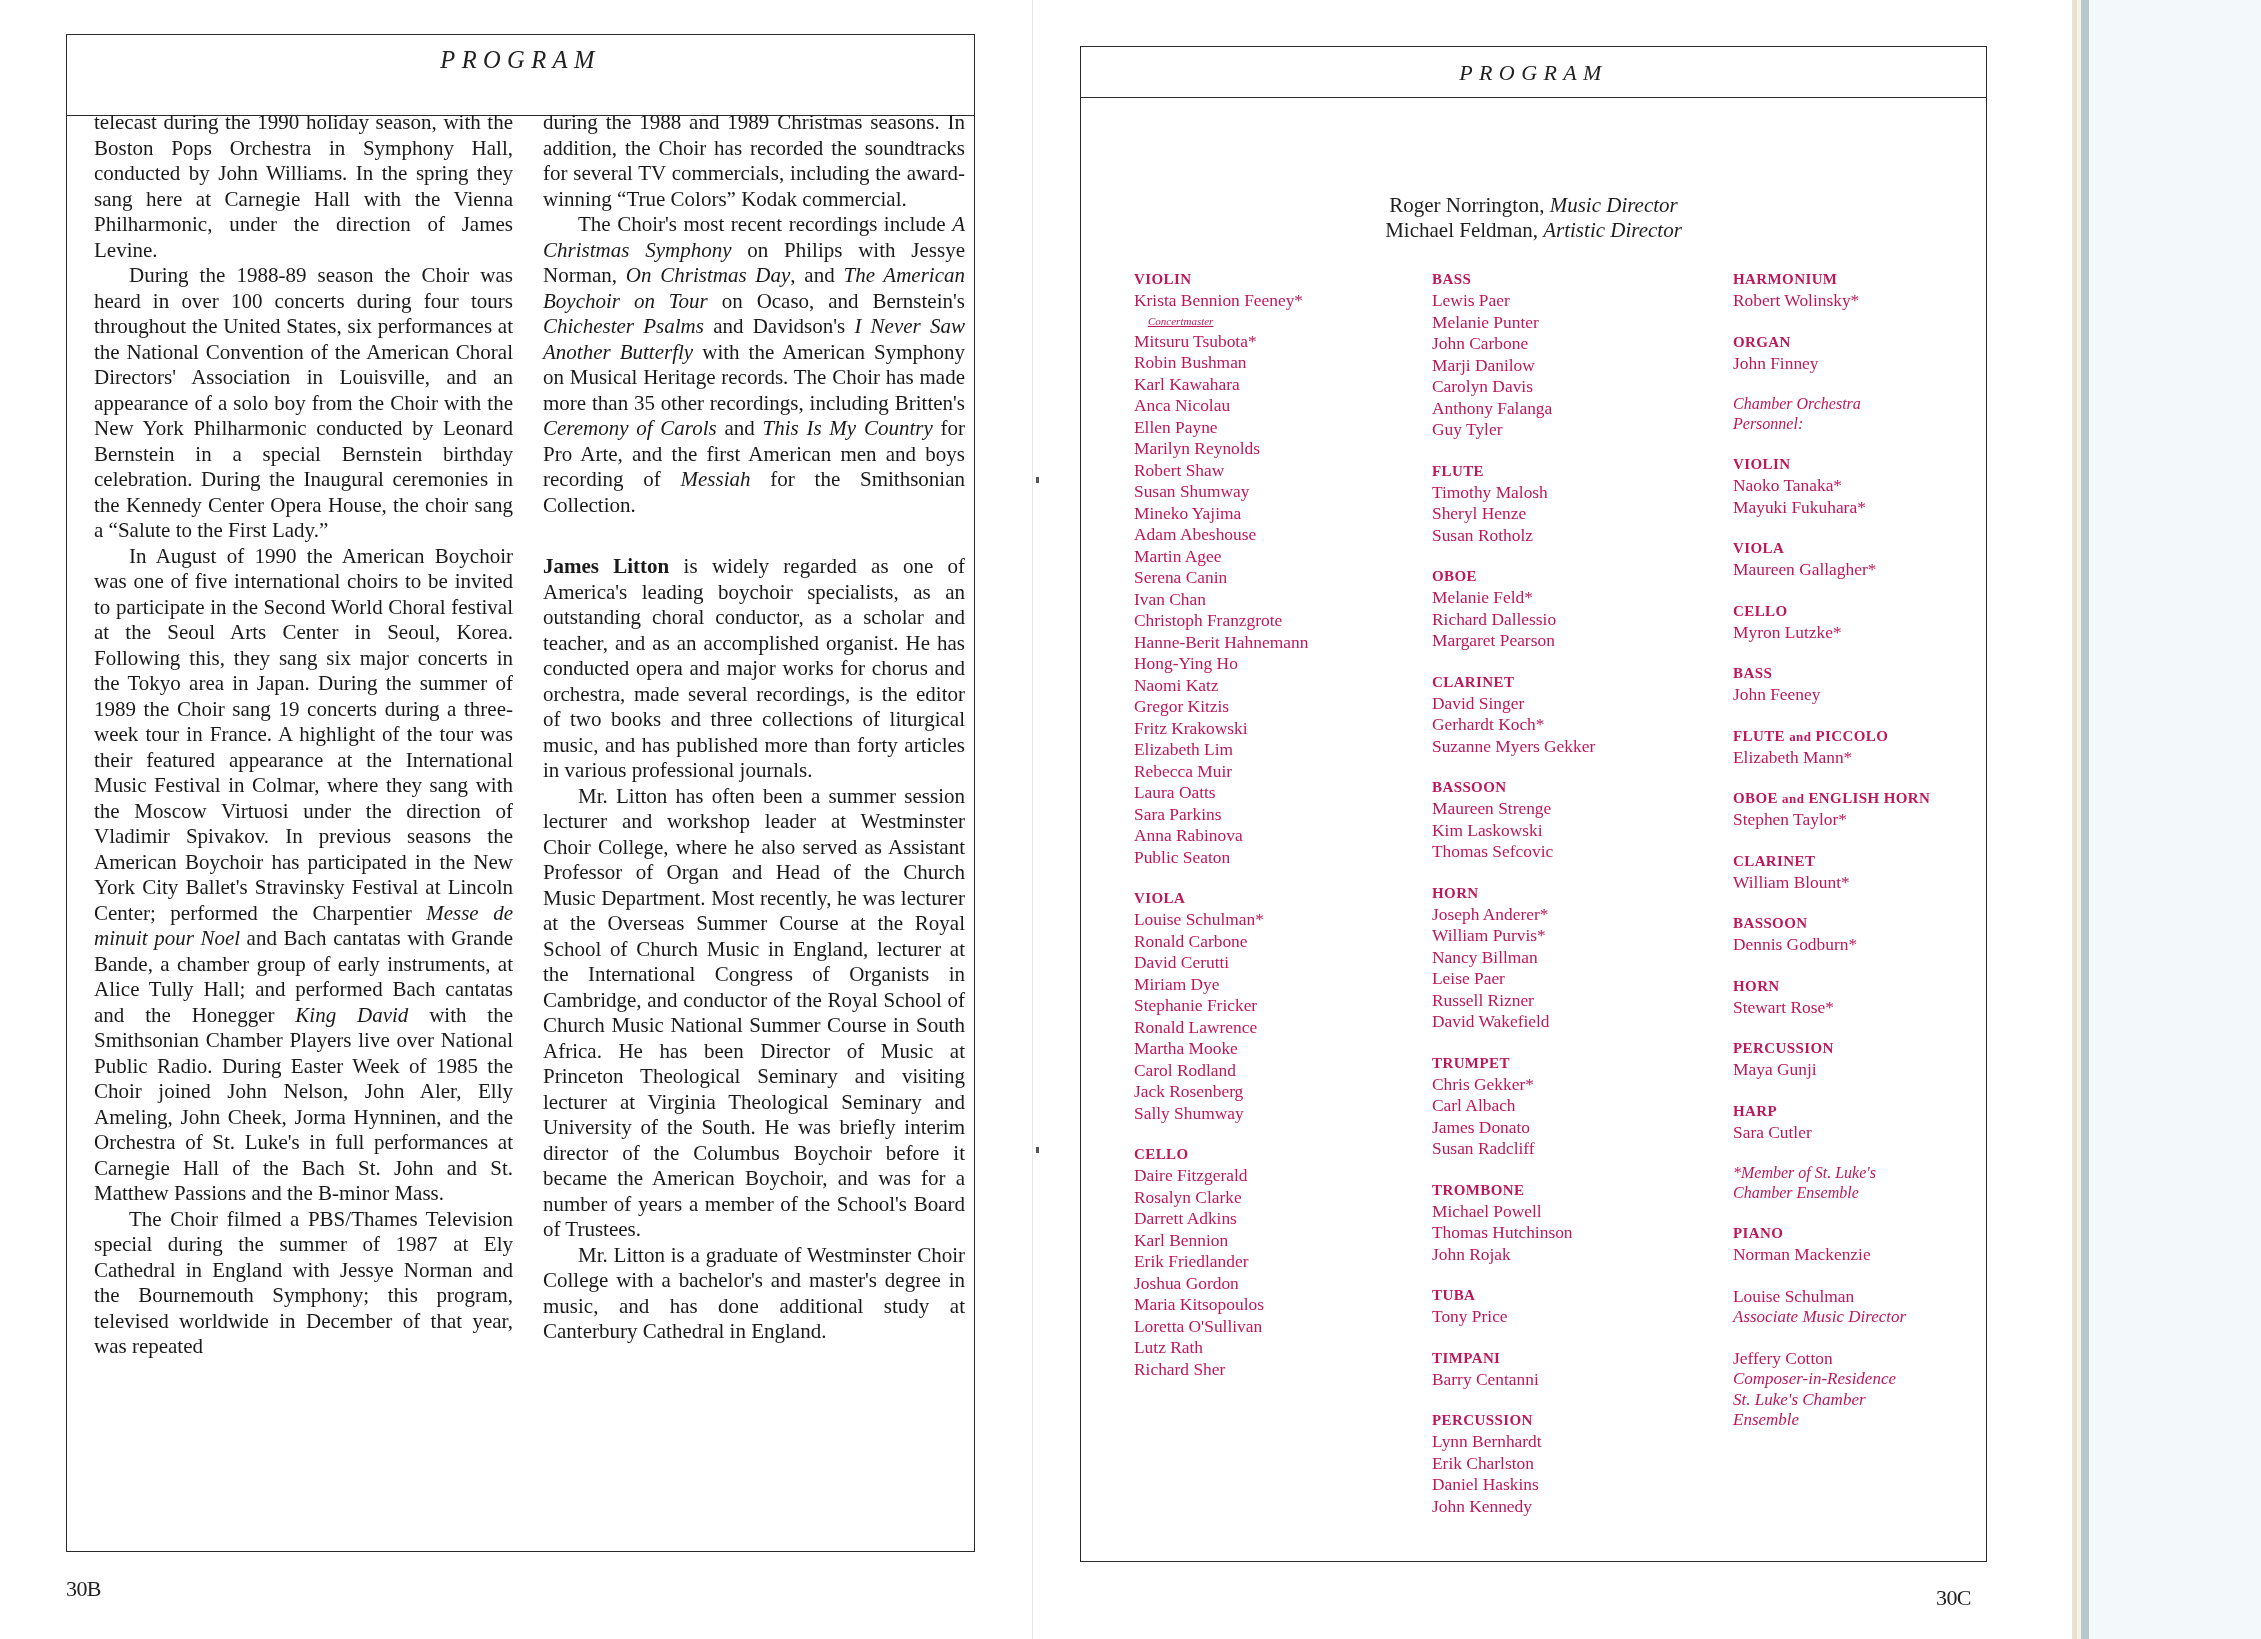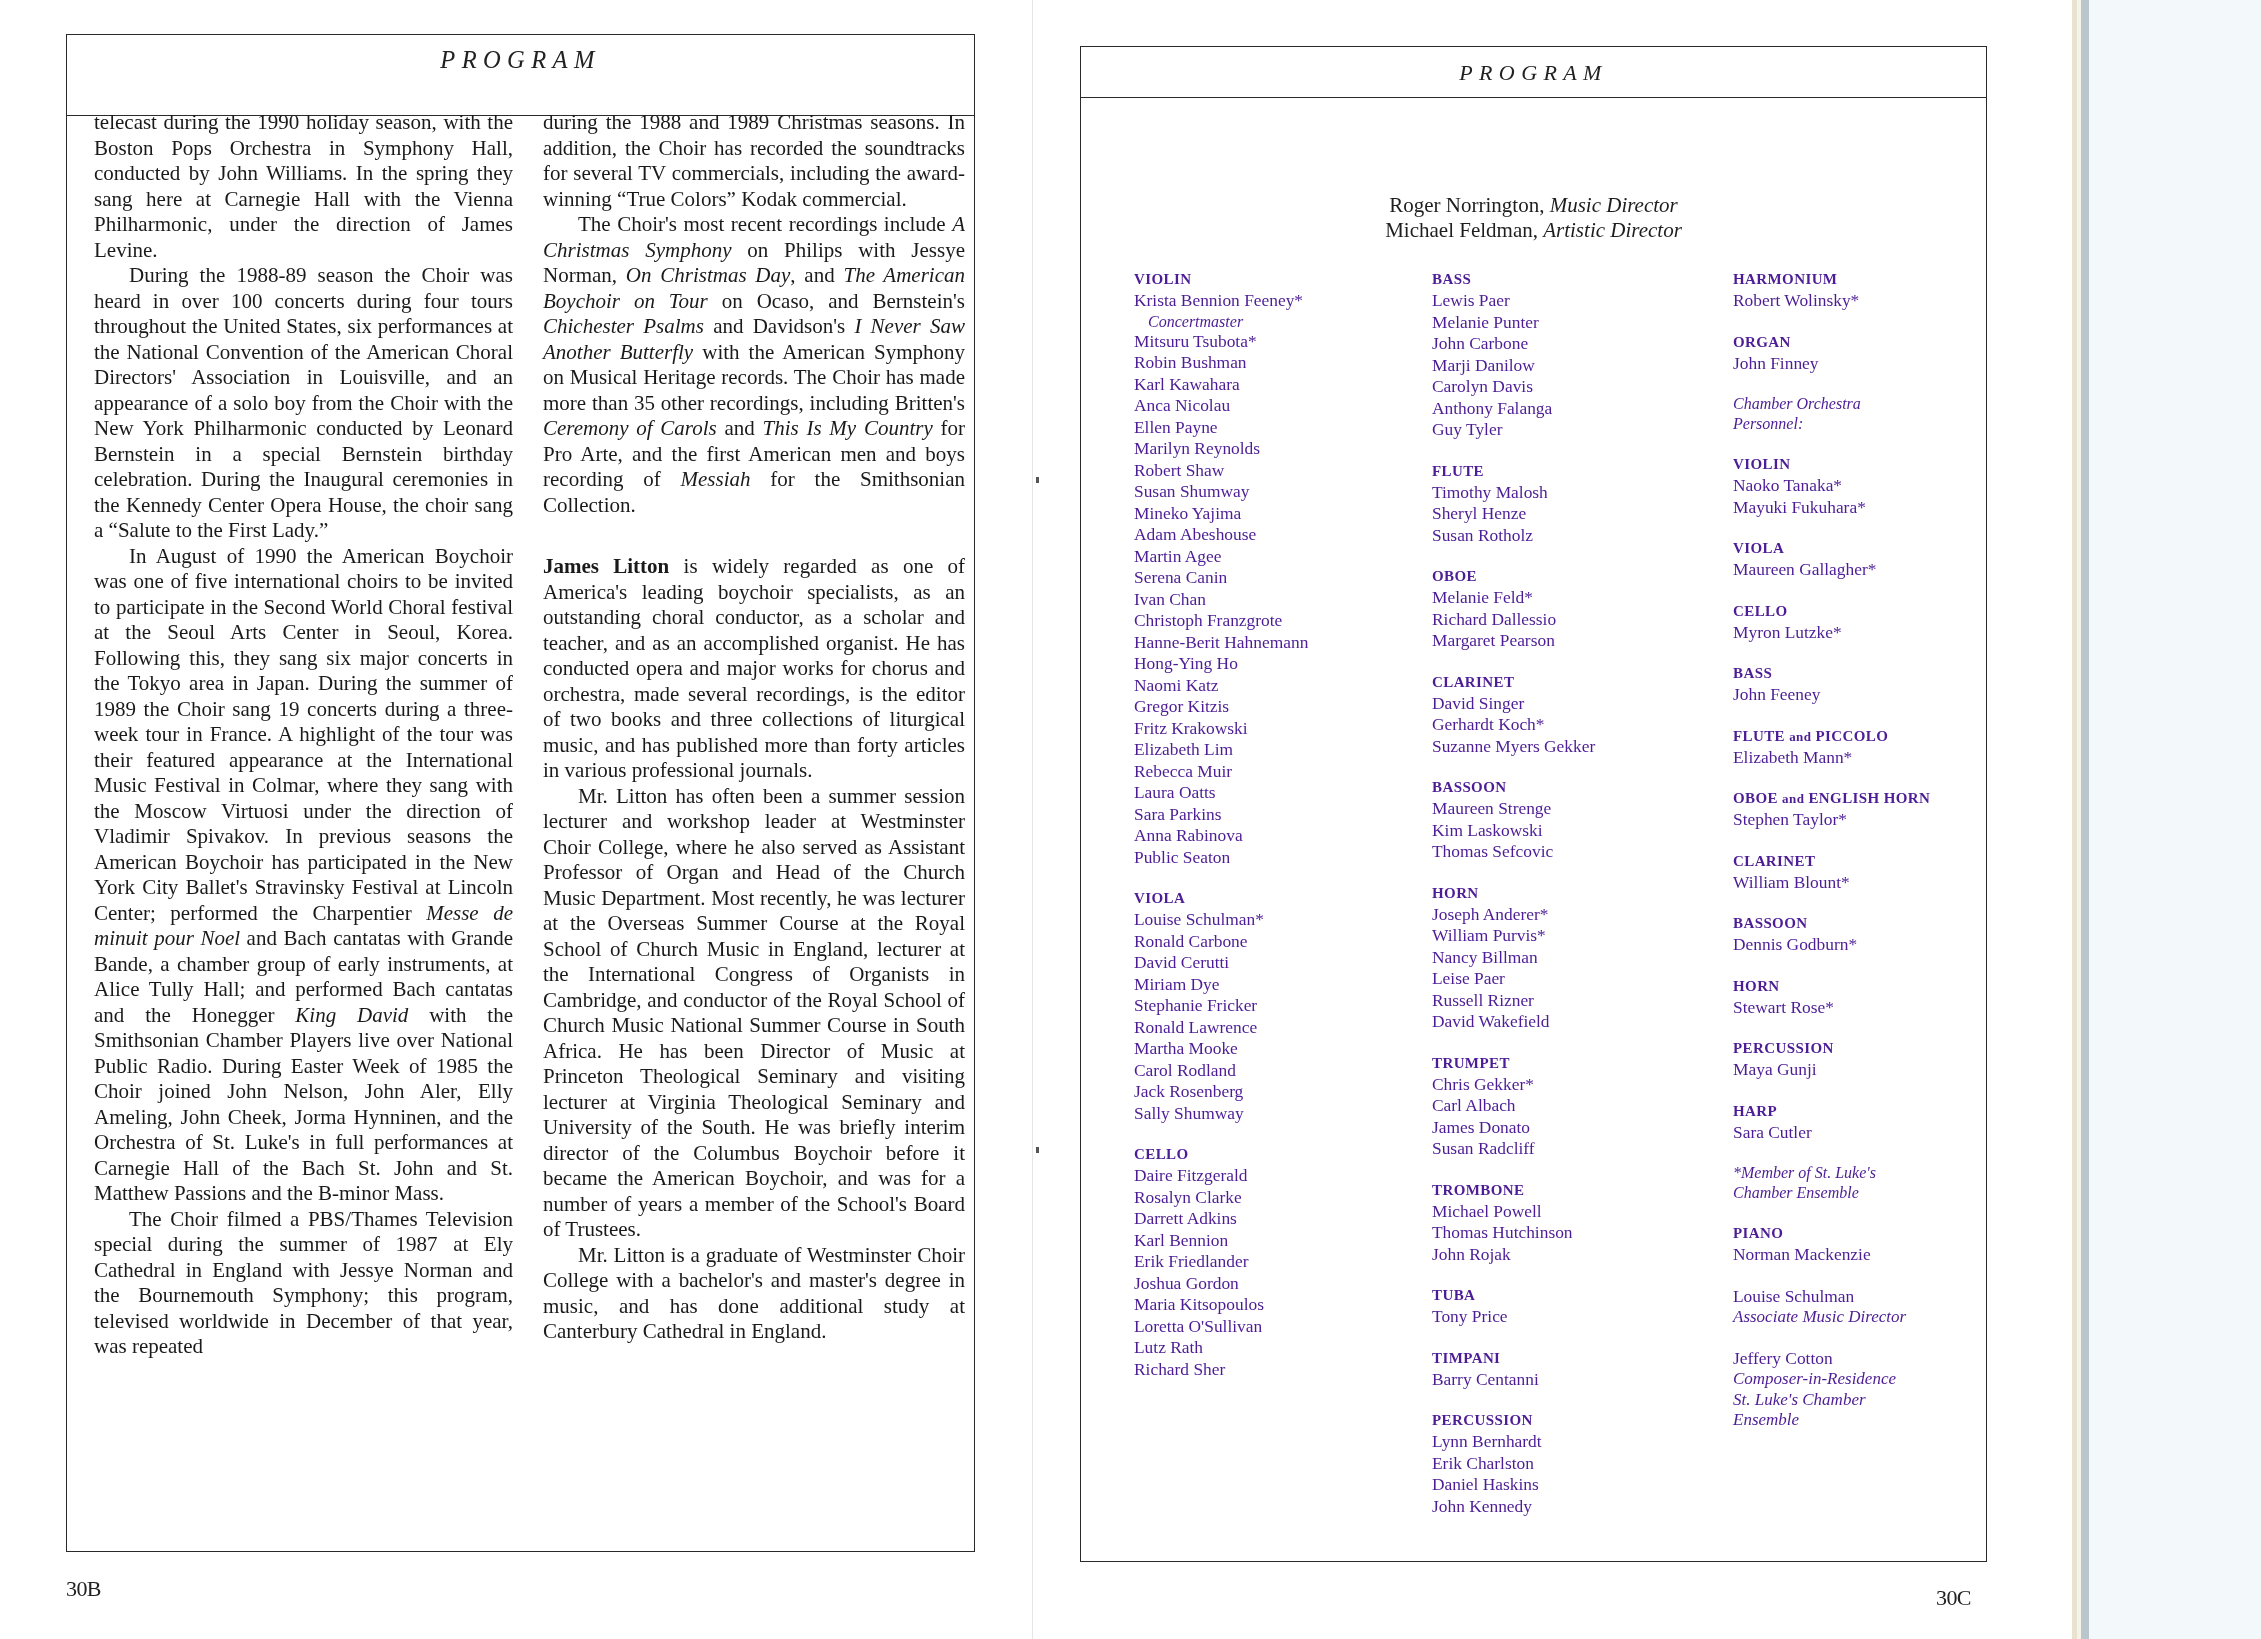--- a/index.html
+++ b/index.html
@@ -38,29 +38,29 @@
   .hdr-right { position: absolute; left: 1080px; top: 46px; width: 907px; height: 52px; border-bottom: 1.3px solid #2a2a2a; }
   .hdr-right .hdr-title { top: 14px; font-size: 22px; }
 
   .orch-title { position: absolute; left: 1080px; width: 907px; top: 153px; text-align: center;
     font-weight: bold; font-size: 20px; letter-spacing: 0.3px; color: #1e1e1e; }
   .dir-line { position: absolute; left: 1080px; width: 907px; text-align: center; font-size: 21px; color: #1e1e1e; }
   .dir-1 { top: 193px; }
   .dir-2 { top: 218px; }
   .dir-line i { font-style: italic; }
 
-  .roster { position: absolute; top: 269px; font-size: 17.4px; line-height: 21.5px; color: #4c1d95; }
+  .roster { position: absolute; top: 269px; font-size: 17.4px; line-height: 21.5px; color: #be185d; }
   .roster-1 { left: 1134px; width: 284px; }
   .roster-2 { left: 1432px; width: 284px; }
   .roster-3 { left: 1733px; width: 251px; }
   .section { margin-bottom: 20px; }
   .sec-head { font-weight: bold; font-size: 15px; letter-spacing: 0.4px; line-height: 21px; text-transform: none; }
   .sec-head .lower { font-size: 13px; }
   .name { white-space: nowrap; }
-  .role { font-style: italic; font-size: 16px; padding-left: 14px; line-height: 19.3px; }
+  .role { font-style: italic; font-size: 11px; padding-left: 14px; line-height: 19.3px; text-decoration: underline; }
   .note { font-style: italic; font-size: 16px; line-height: 20px; }
   .staff-role { font-style: italic; font-size: 17px; line-height: 20.6px; }
 
   .mark { position: absolute; width: 2.6px; height: 6.4px; background: #555; }
 </style>
 </head>
 <body>
 
 <div class="spread">
   <div class="gutter"></div>

